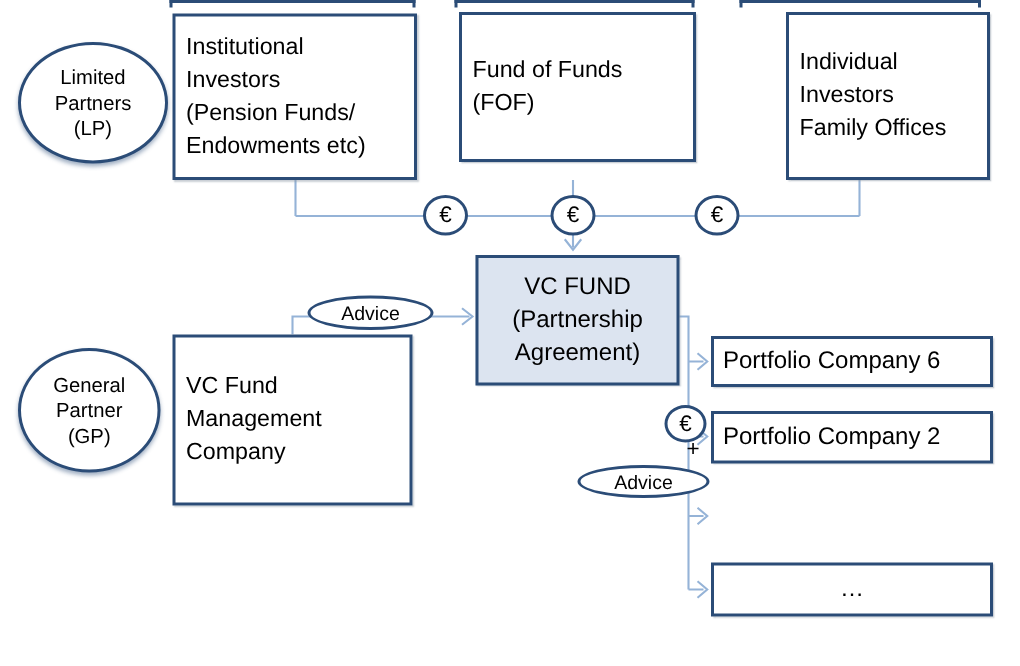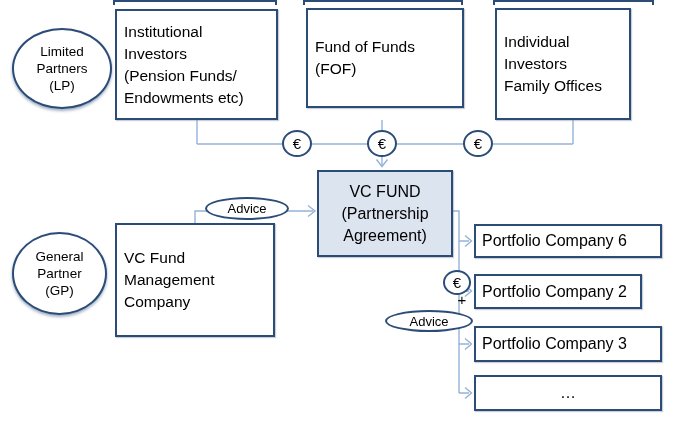--- a/index.html
+++ b/index.html
@@ -80,46 +80,43 @@
   <div class="rectbox" style="left:115px;top:9px;width:163px;height:111px">
     <span class="lbl">Institutional
 Investors
 (Pension Funds/
 Endowments etc)</span>
   </div>
   <div class="rectbox" style="left:306px;top:8px;width:158px;height:100px">
     <span class="lbl">Fund of Funds
 (FOF)</span>
   </div>
-  <div class="rectbox" style="left:495px;top:8px;width:136px;height:112px">
+  <div class="rectbox" style="left:524px;top:8px;width:136px;height:112px">
     <span class="lbl">Individual
 Investors
 Family Offices</span>
   </div>
 
   <div class="rectbox fund" style="left:317px;top:170px;width:136px;height:87px">
     <span class="lbl">VC FUND
 (Partnership
 Agreement)</span>
   </div>
 
   <div class="rectbox" style="left:115px;top:223px;width:160px;height:114px">
     <span class="lbl">VC Fund
 Management
 Company</span>
   </div>
 
   <div class="rectbox pc" style="left:474px;top:224px;width:188px;height:34px">
     <span class="lbl">Portfolio Company 6</span>
   </div>
-  <div class="rectbox pc" style="left:474px;top:274px;width:168px;height:35px">
+  <div class="rectbox pc" style="left:474px;top:274px;width:188px;height:35px">
     <span class="lbl">Portfolio Company 2</span>
-  </div>
-  <div class="rectbox pc" style="left:474px;top:326px;width:188px;height:36px">
-    <span class="lbl">Portfolio Company 3</span>
   </div>
   <div class="rectbox pc pc-center" style="left:474px;top:375px;width:188px;height:36px">
     <span class="lbl">…</span>
   </div>
 
   <div class="oval euro" style="left:282px;top:130px;width:30px;height:27px">€</div>
   <div class="oval euro" style="left:367px;top:130px;width:30px;height:27px">€</div>
   <div class="oval euro" style="left:463px;top:130px;width:30px;height:27px">€</div>
   <div class="oval euro" style="left:443px;top:270px;width:28px;height:25px">€</div>
 

